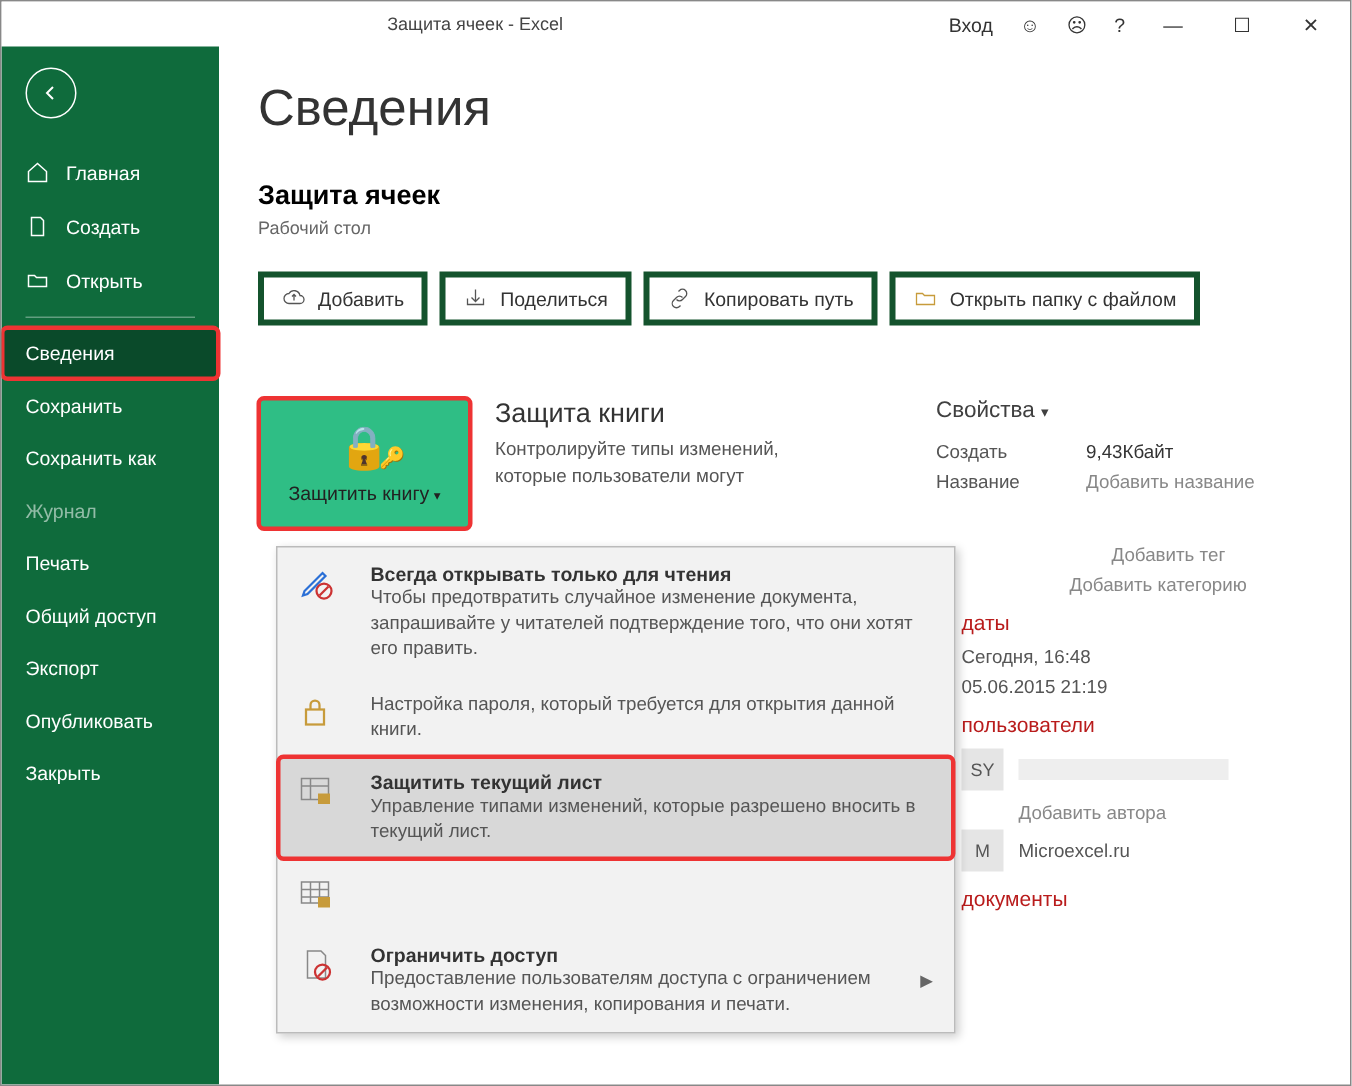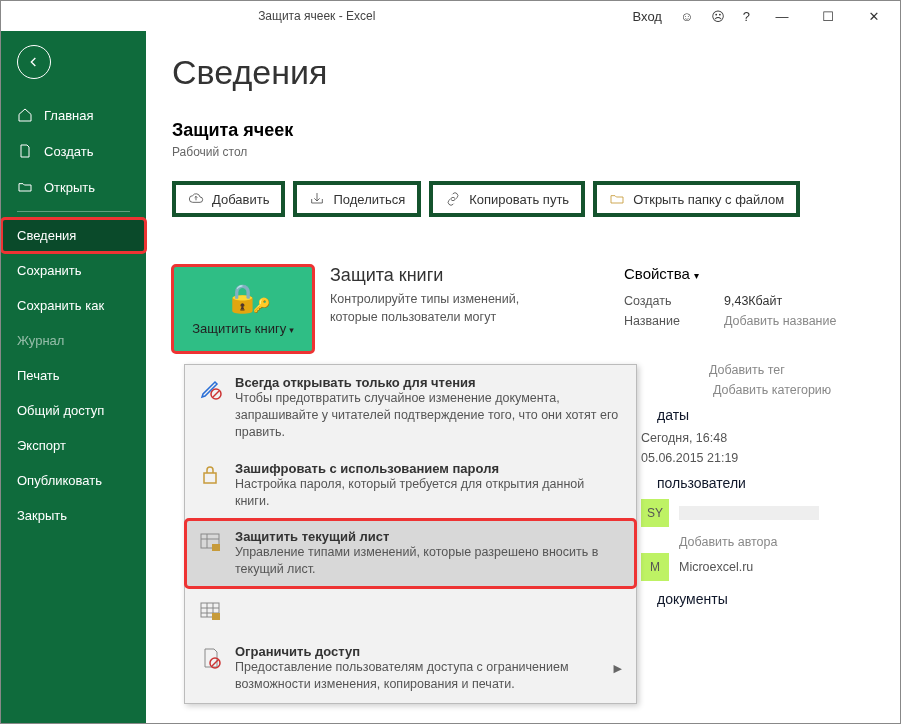--- a/index.html
+++ b/index.html
@@ -26,36 +26,36 @@
 .abtn{display:flex;align-items:center;gap:8px;border:4px solid #14532d;background:#fff;padding:6px 12px;font-size:13px;color:#333;cursor:pointer}
 .abtn svg{width:16px;height:16px}
 .info-grid{display:flex;gap:16px;position:relative}
 .protect-btn{width:142px;height:88px;background:#2fbe85;display:flex;flex-direction:column;align-items:center;justify-content:center;color:#222;font-size:13px;cursor:pointer;position:relative}
 .protect-btn .lock{font-size:28px;color:#b8860b;margin-bottom:6px;position:relative}
 .protect-btn .caret{font-size:9px;margin-left:3px}
 .section-col{flex:1}
 .section-title{font-size:18px;color:#333;margin-bottom:4px}
 .section-desc{font-size:12.5px;color:#555;line-height:1.45;max-width:190px}
 .props{width:250px}
-.props-hdr{font-size:15px;color:#000000;margin-bottom:12px}
+.props-hdr{font-size:15px;color:#404040;margin-bottom:12px}
 .prop-row{display:flex;font-size:12.5px;margin-bottom:6px}
 .prop-label{width:100px;color:#555}
 .prop-val{color:#333}
 .prop-link{color:#888}
 .dropdown{position:absolute;left:183px;top:363px;width:453px;background:#f2f2f2;border:1px solid #bbb;box-shadow:2px 2px 6px rgba(0,0,0,0.2);z-index:10}
-.dd-item{display:flex;gap:12px;padding:10px 14px;cursor:pointer}
+.dd-item{display:flex;gap:24px;padding:10px 14px;cursor:pointer}
 .dd-item.hover{background:#d8d8d8}
 .dd-icon{width:24px;height:24px;flex-shrink:0;margin-top:2px}
 .dd-text{flex:1}
 .dd-title{font-size:13px;font-weight:600;color:#333}
 .dd-desc{font-size:12.5px;color:#555;line-height:1.35}
 .right-extra{position:absolute;left:640px;width:240px;font-size:12.5px;color:#555}
-.right-extra .hdr{font-size:14px;color:#0f172a;margin:10px 16px 8px}
+.right-extra .hdr{font-size:14px;color:#b91c1c;margin:10px 0 8px}
 .user-row{display:flex;align-items:center;gap:10px;margin-bottom:8px}
-.avatar{width:28px;height:28px;background:#bef264;display:flex;align-items:center;justify-content:center;font-size:12px;color:#555}
+.avatar{width:28px;height:28px;background:#e5e5e5;display:flex;align-items:center;justify-content:center;font-size:12px;color:#555}
 </style>
 </head>
 <body>
 
 <div class="titlebar">
   <div class="titlebar-center">Защита ячеек  -  Excel</div>
   <div class="titlebar-right">
     <span>Вход</span>
     <span>☺</span>
     <span>☹</span>
@@ -172,21 +172,21 @@
         <div class="prop-row">
             <div class="prop-label">Название</div>
             <div class="prop-link">Добавить название</div>
           </div>
       </div>
     </div>
   </div>
 </div>
 
 <div class="right-extra" style="top:362px">
-  <div class="prop-link" style="margin-left:68px">Добавить тег</div>
+  <div class="prop-link" style="margin-left:100px">Добавить тег</div>
   <div class="prop-link" style="margin-left:72px;margin-top:6px">Добавить категорию</div>
   <div class="hdr">даты</div>
   <div>Сегодня, 16:48</div>
   <div style="margin-top:6px">05.06.2015 21:19</div>
   <div class="hdr">пользователи</div>
   <div class="user-row">
       <div class="avatar">SY</div>
       <div style="width:140px;height:14px;background:#eee"></div>
     </div>
   <div class="prop-link" style="margin-left:38px;margin-bottom:4px">Добавить автора</div>
@@ -208,21 +208,20 @@
         <div class="dd-title"><span>Всегда открывать только для чтения</span></div>
         <div class="dd-desc">Чтобы предотвратить случайное изменение документа, запрашивайте у читателей подтверждение того, что они хотят его править.</div>
       </div>
   </div>
   <div class="dd-item">
     <svg class="dd-icon" viewBox="0 0 24 24">
         <rect x="5" y="10" width="12" height="10" stroke="#c79b3b" fill="none" stroke-width="1.5"></rect>
         <path d="M8 10V7a3 3 0 016 0v3" stroke="#c79b3b" fill="none" stroke-width="1.5"></path>
       </svg>
     <div class="dd-text">
-        <div class="dd-title"><span>Зашифровать с использованием пароля</span></div>
         <div class="dd-desc">Настройка пароля, который требуется для открытия данной книги.</div>
       </div>
   </div>
   <div class="dd-item hover hl-red">
     <svg class="dd-icon" viewBox="0 0 24 24">
         <rect x="2" y="3" width="18" height="14" stroke="#888" fill="none"></rect>
         <path d="M2 8h18M8 3v14" stroke="#888"></path>
         <rect x="13" y="13" width="8" height="7" fill="#c79b3b"></rect>
       </svg>
     <div class="dd-text">

